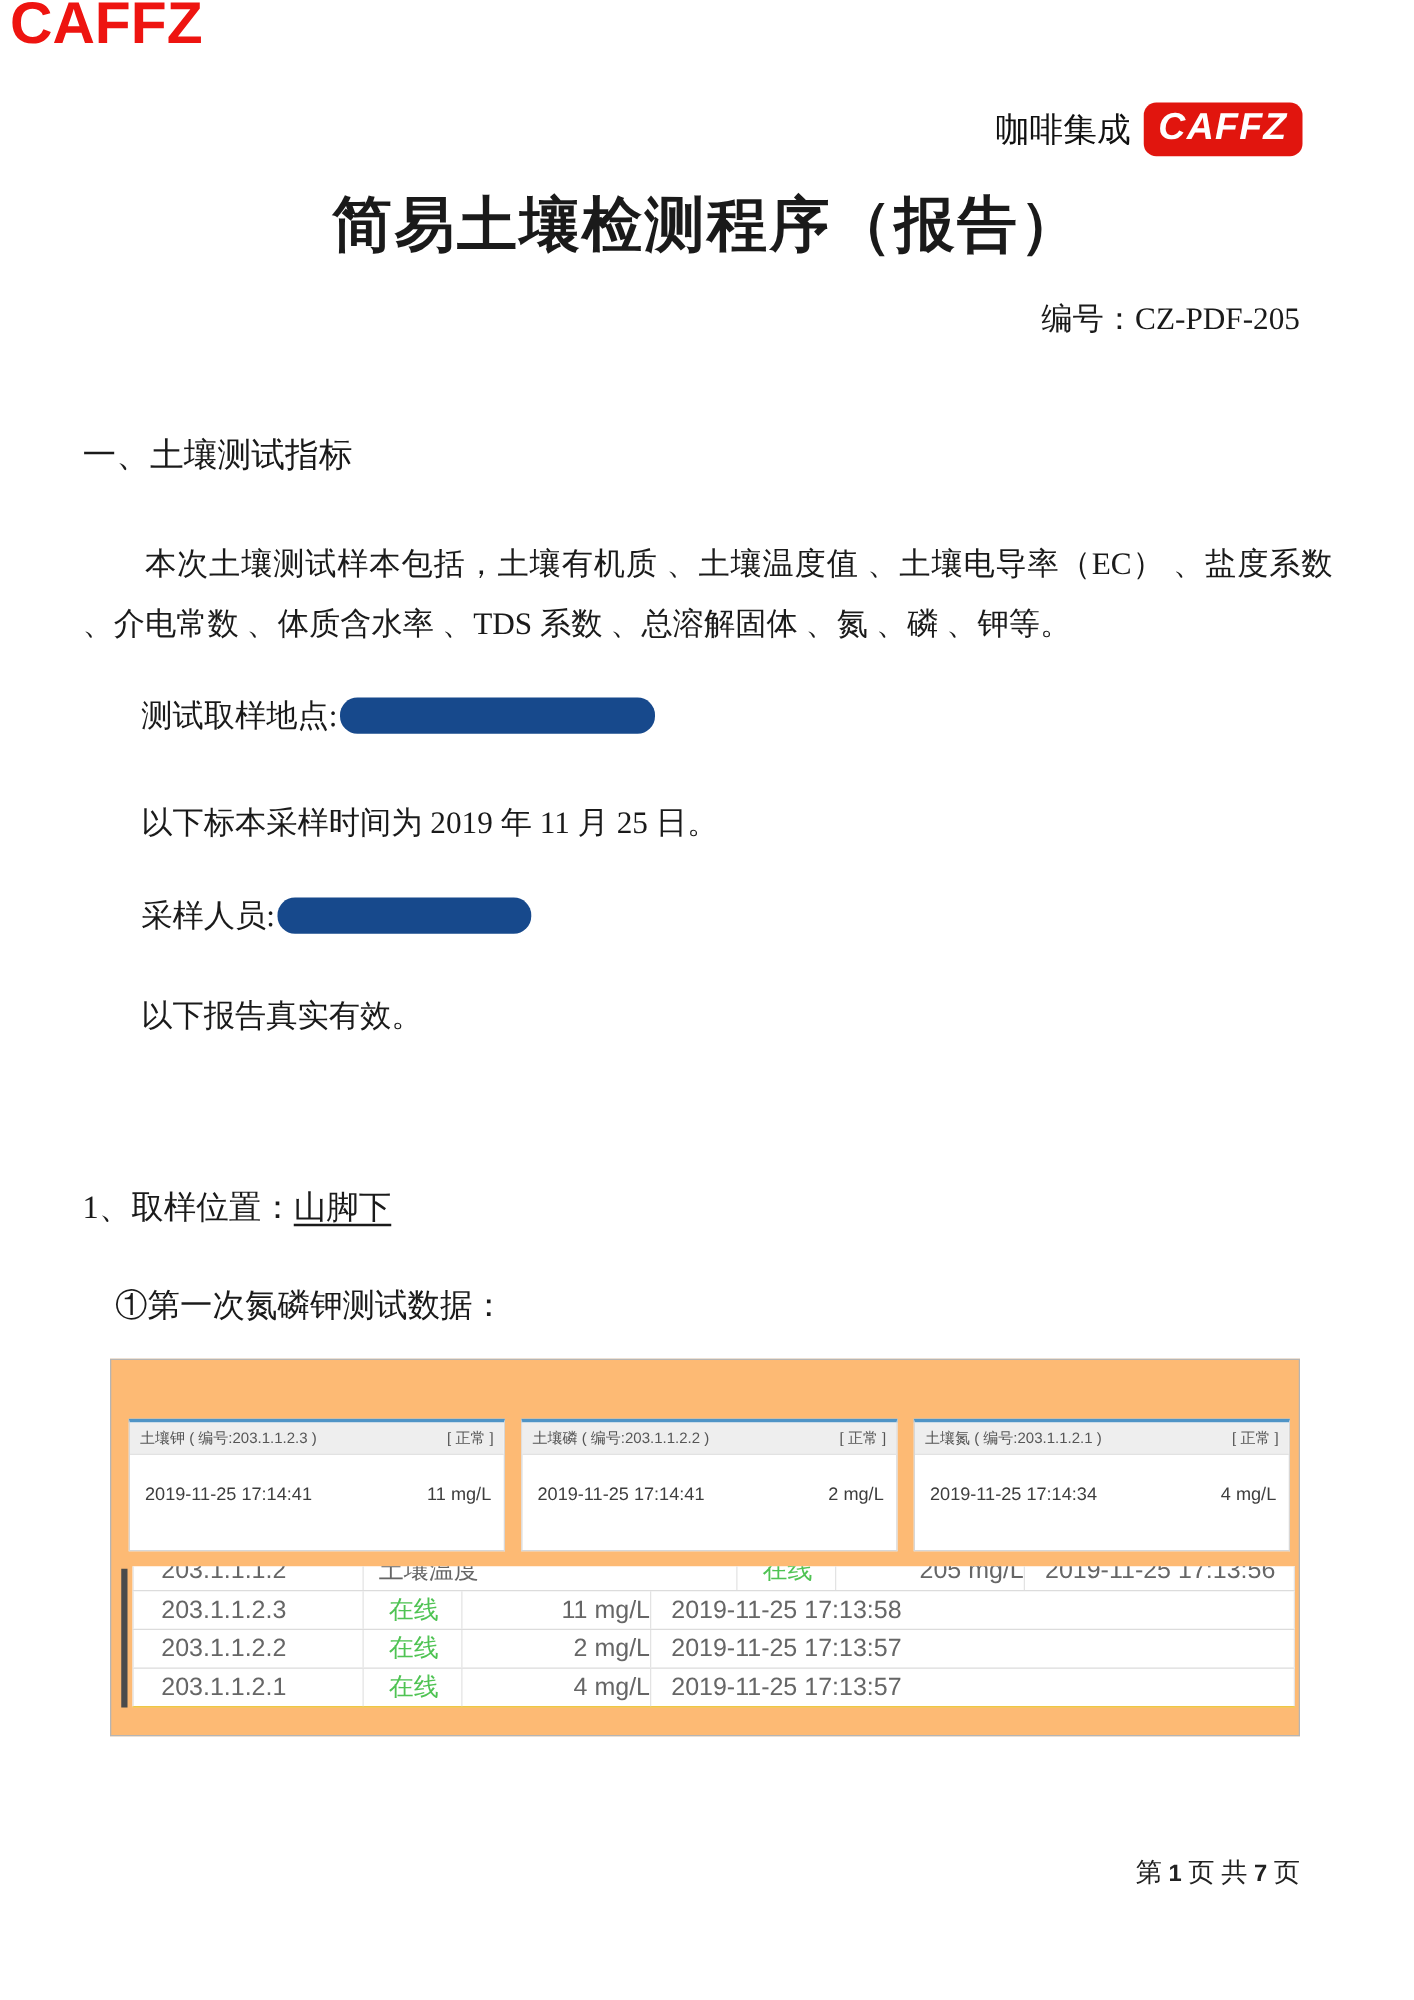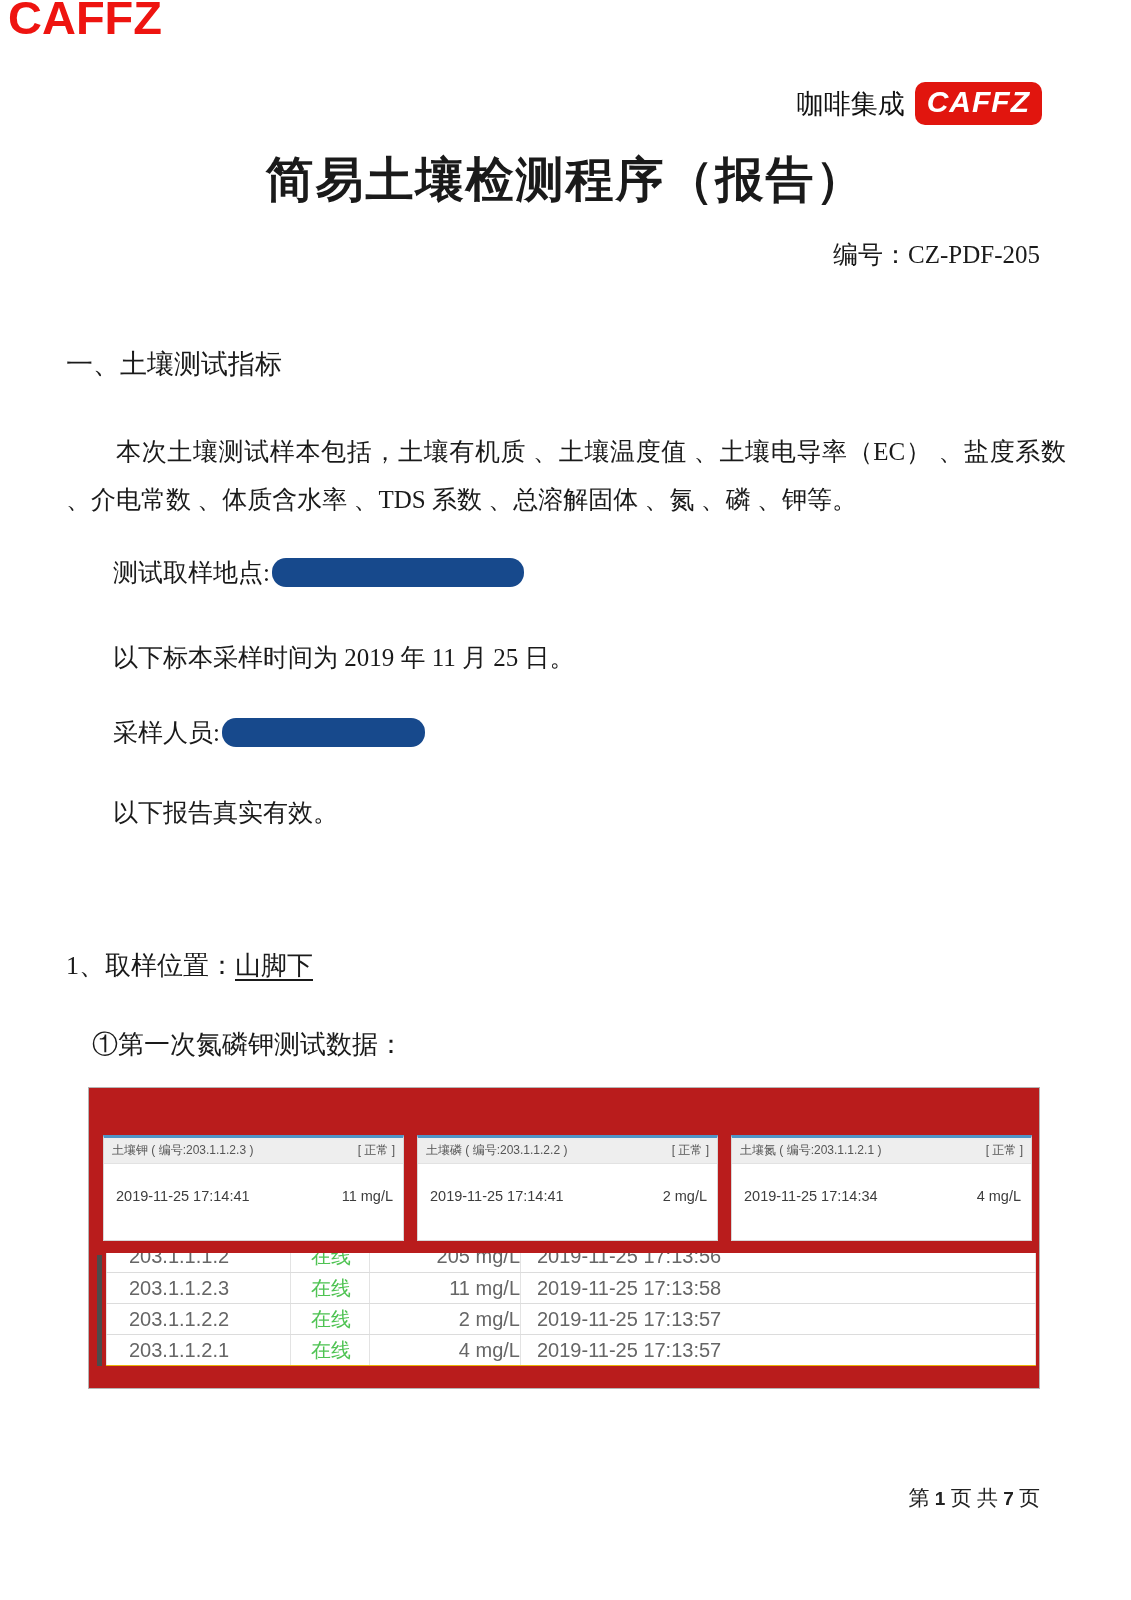--- a/index.html
+++ b/index.html
@@ -38,21 +38,21 @@
     background:#17498c;margin-left:2px;margin-top:-6px;
   }
   .redact.r1{width:252px;}
   .redact.r2{width:203px;}
   .item1{position:absolute;left:66px;top:948px;font-size:26px;}
   .item1 .loc{text-decoration:underline;text-underline-offset:5px;}
   .subitem{position:absolute;left:92px;top:1027px;font-size:26px;}
   
   .shot{
     position:absolute;left:88px;top:1087px;width:952px;height:302px;
-    border:1px solid #b5b5b5;background:#b91c1c;box-sizing:border-box;
+    border:1px solid #b5b5b5;background:#fdba74;box-sizing:border-box;
     font-family:"Liberation Sans","DejaVu Sans",sans-serif;
   }
   .cards{position:absolute;left:14px;top:47px;display:flex;gap:13px;}
   .card{
     width:301px;height:106px;background:#fff;border:1px solid #d7d7d7;
     border-top:3px solid #4f94c6;box-sizing:border-box;
   }
   .card-head{
     display:flex;justify-content:space-between;align-items:center;
     background:#eeeeee;border-bottom:1px solid #e2e2e2;
@@ -148,20 +148,21 @@
       </div>
     </div>
   </div>
 
   <div class="leftbar"></div>
 
   <div class="shot-table">
     <div class="clip-wrap">
       <div class="trow">
         <span class="cell c-id">203.1.1.1.2</span>
+        <span class="cell c-name">土壤温度</span>
         <span class="cell c-status">在线</span>
         <span class="cell c-value">205 mg/L</span>
         <span class="cell c-time">2019-11-25 17:13:56</span>
       </div>
     </div>
     <div class="trow">
       <span class="cell c-id">203.1.1.2.3</span>
       <span class="cell c-status">在线</span>
       <span class="cell c-value">11 mg/L</span>
       <span class="cell c-time">2019-11-25 17:13:58</span>

